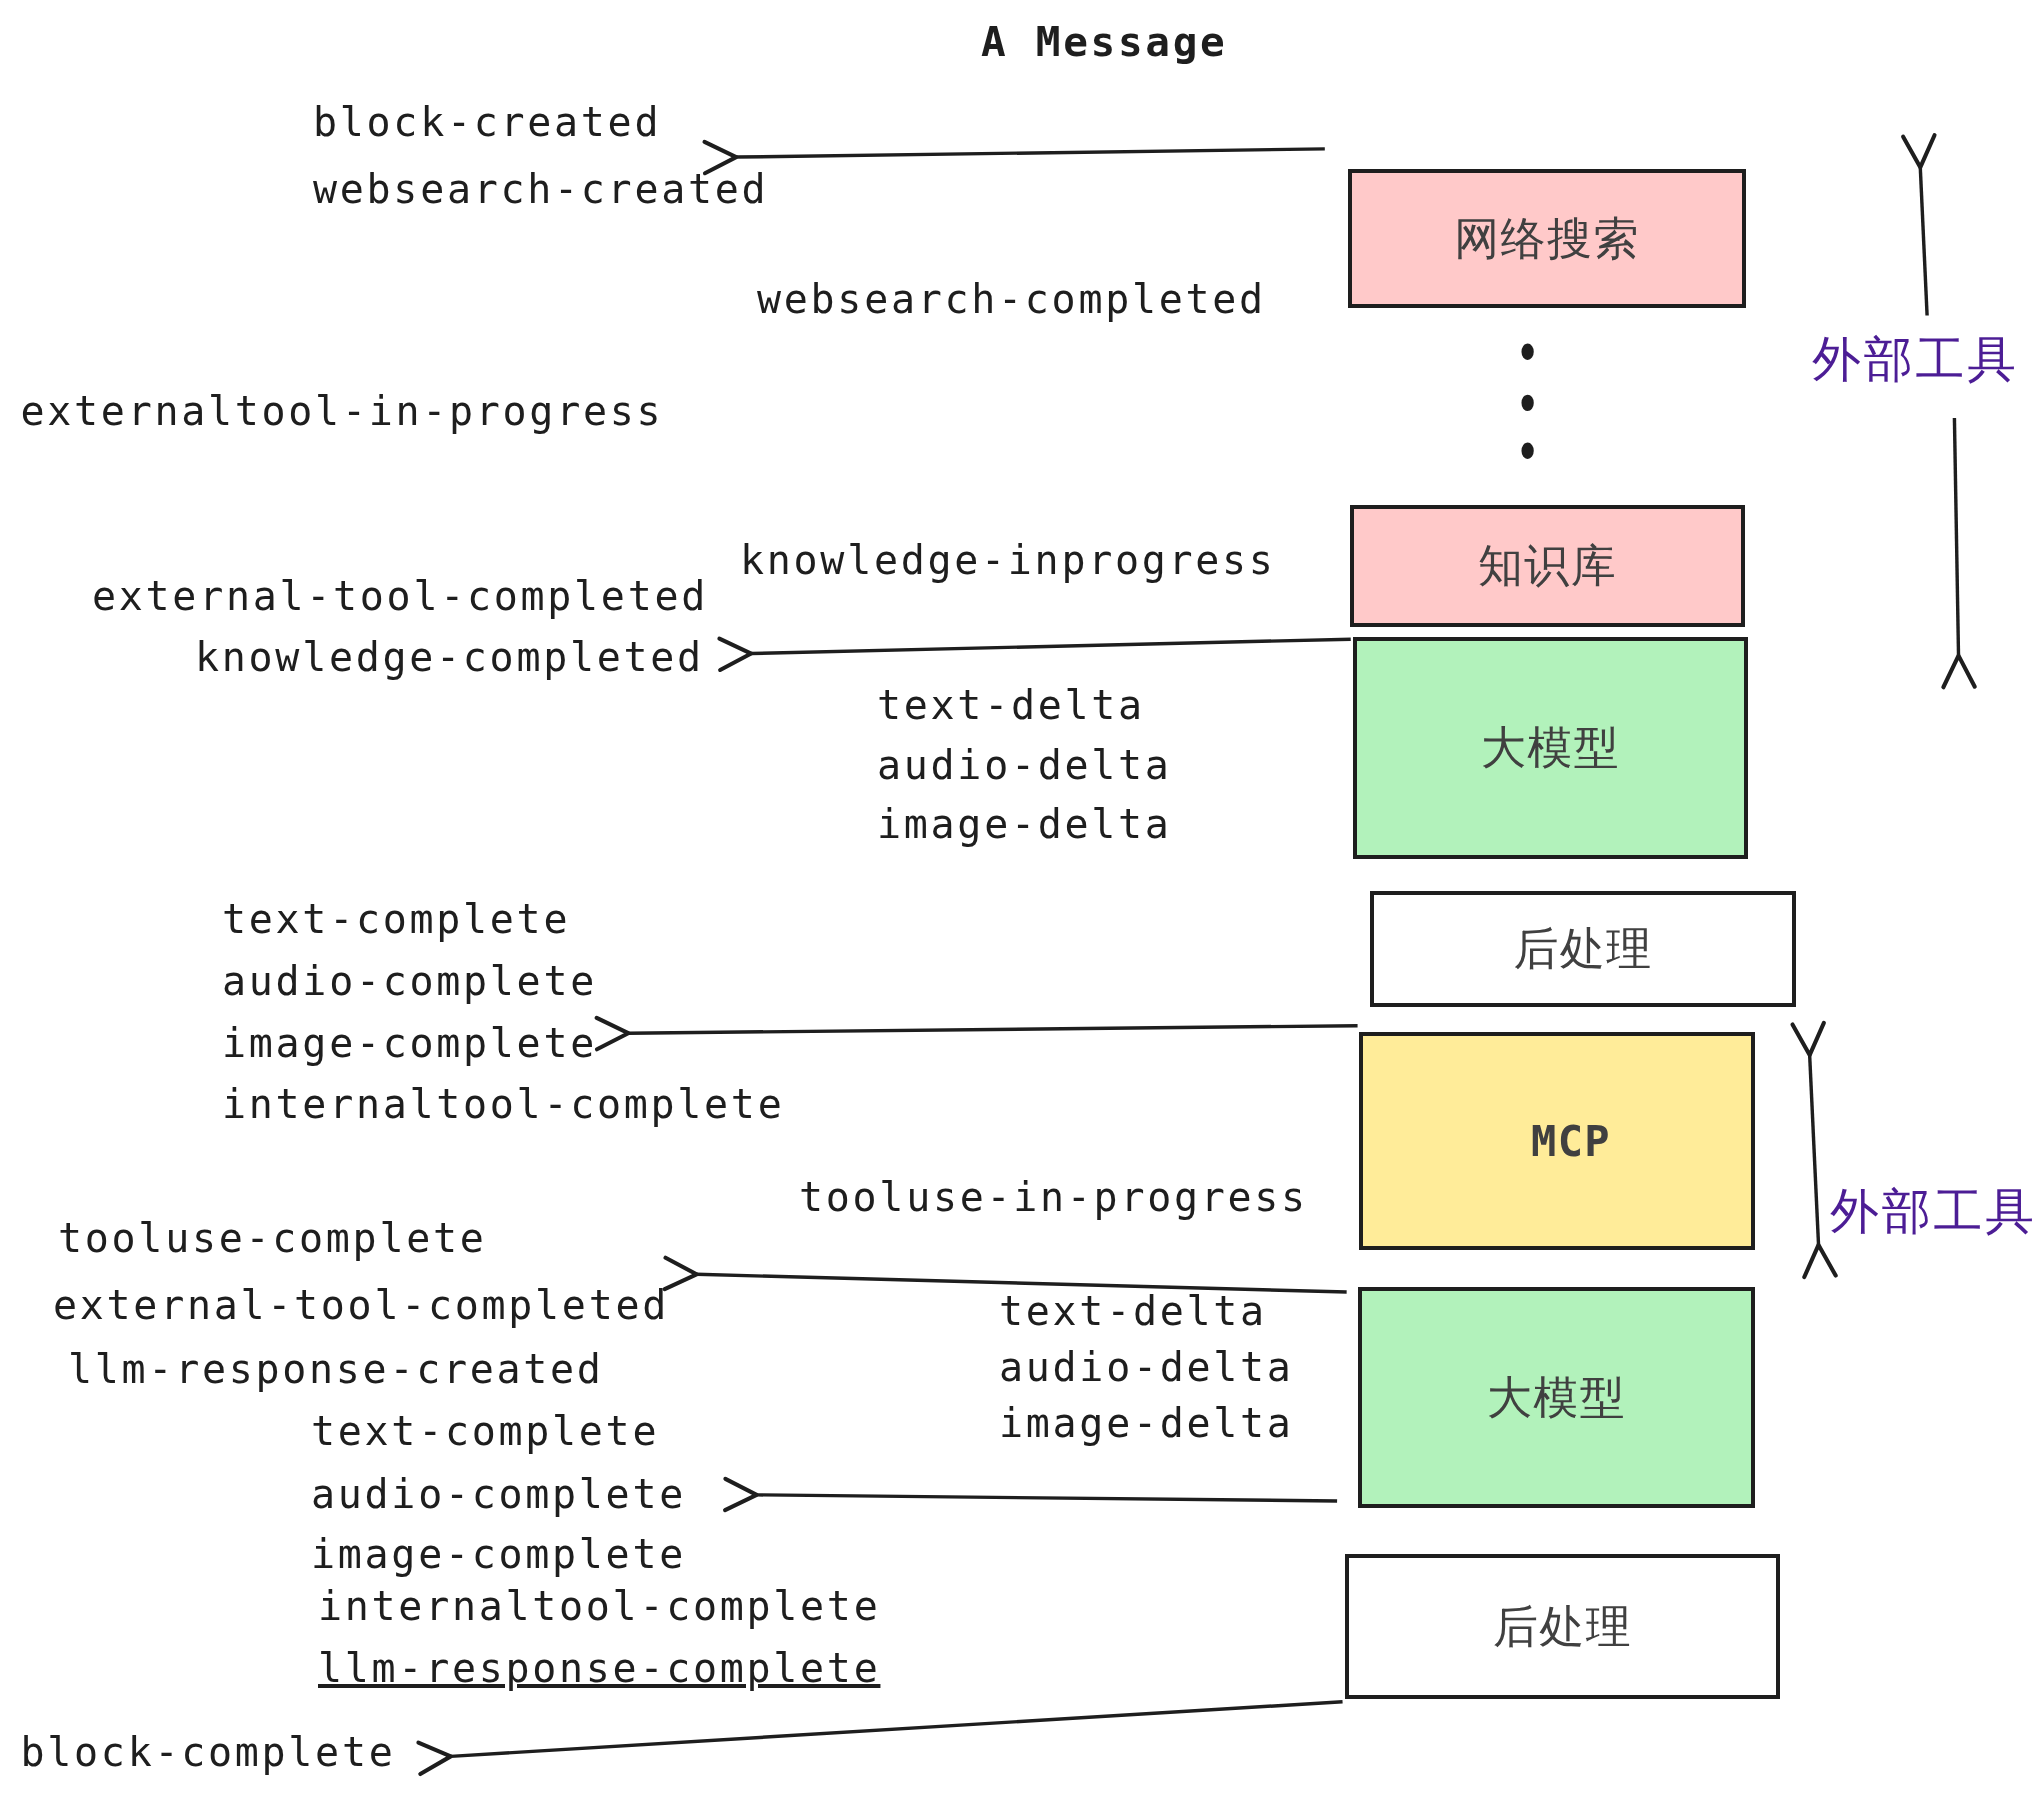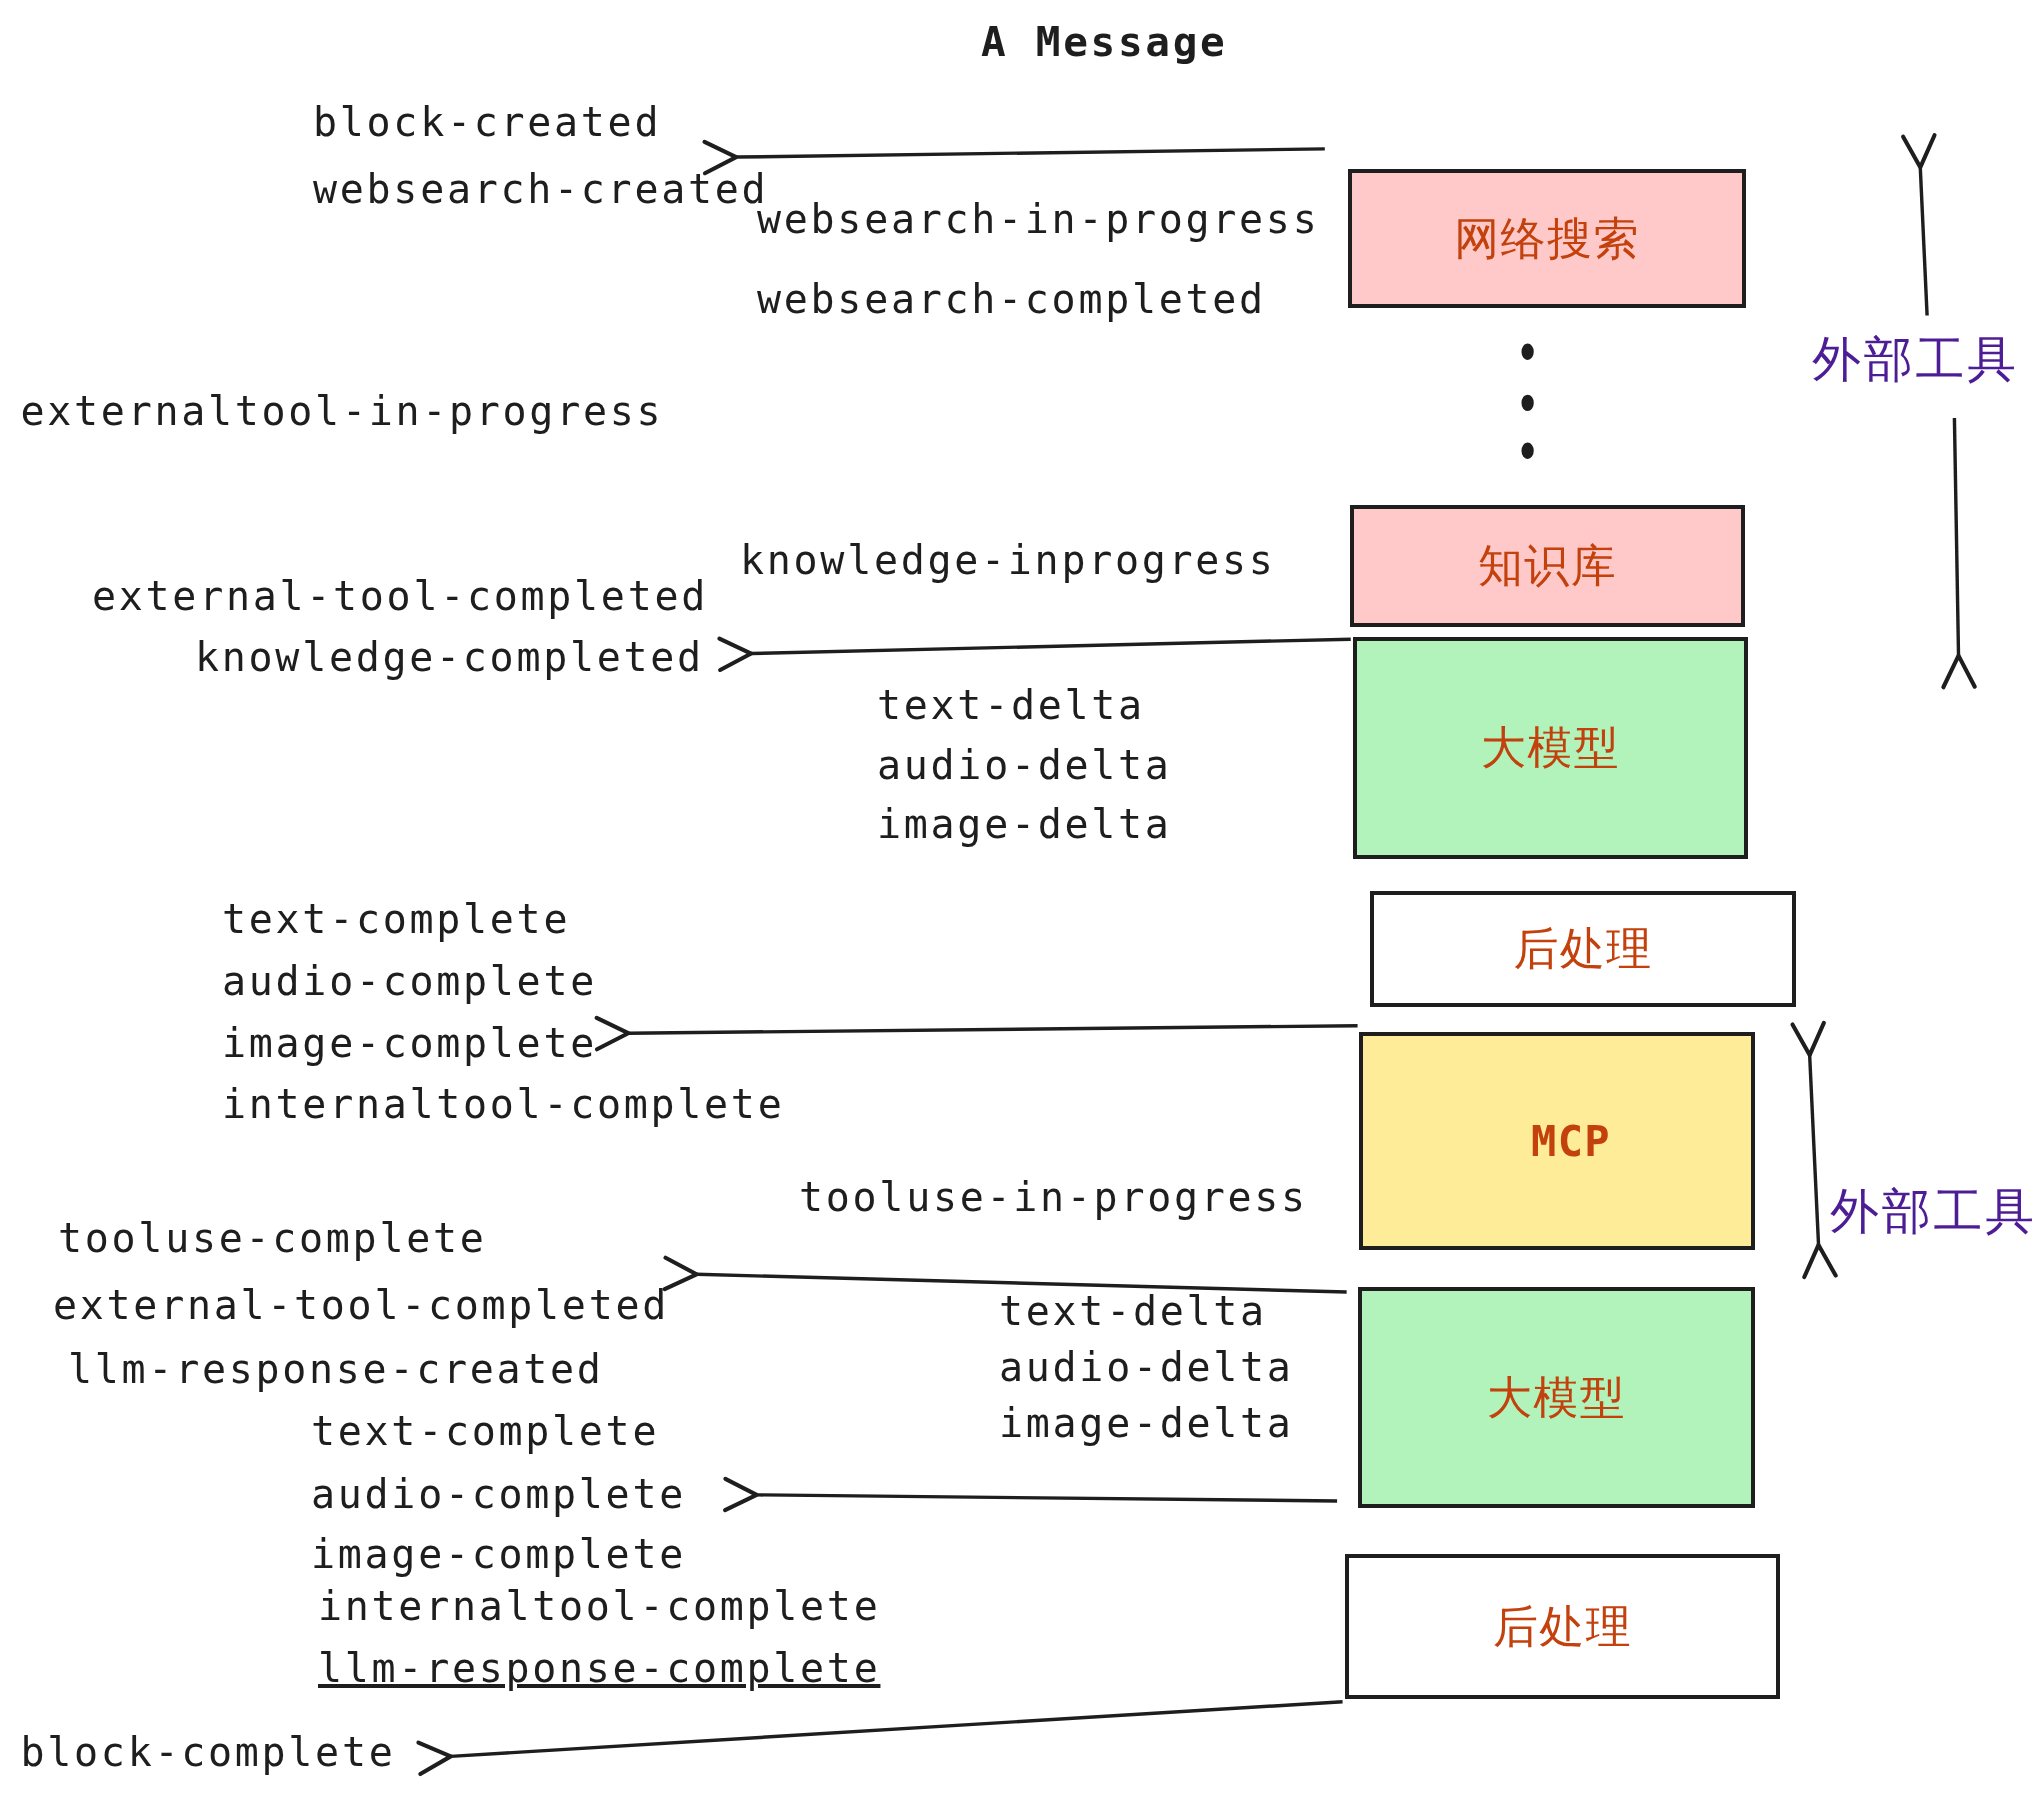--- a/index.html
+++ b/index.html
@@ -30,21 +30,21 @@
   .box{
     position:absolute;
     border:4.1px solid #1e1e1e;
     box-sizing:border-box;
     display:flex;align-items:center;justify-content:center;
   }
   .box .lbl{
     font:45px "DejaVu Sans", "Liberation Sans", sans-serif;
     letter-spacing:1.4px;
     white-space:nowrap;
-    color:#c2410c;
+    color:#404040;
   }
   .box.mcp .lbl{
     font:600 42px "DejaVu Sans Mono", monospace;
     letter-spacing:1.4px;
   }
   .box.pink{background:#ffc9c9;}
   .box.green{background:#b2f2bb;}
   .box.yellow{background:#ffec99;padding-left:28px;}
   .box.white{background:#ffffff;}
   .side{
@@ -115,21 +115,20 @@
 
   <div class="box white" style="left:1345px;top:1554px;width:435px;height:145px;">
     <span class="lbl">后处理</span>
   </div>
 
   <div class="side" style="left:1812px;top:360px;">外部工具</div>
   <div class="side" style="left:1830px;top:1212px;">外部工具</div>
 
   <div class="ev" style="left:313px;top:122px;">block-created</div>
   <div class="ev" style="left:313px;top:189px;">websearch-created</div>
-  <div class="ev" style="left:757px;top:219px;">websearch-in-progress</div>
   <div class="ev" style="left:757px;top:299px;">websearch-completed</div>
   <div class="ev" style="left:20.5px;top:411px;">externaltool-in-progress</div>
   <div class="ev" style="left:740px;top:560px;">knowledge-inprogress</div>
   <div class="ev" style="left:92px;top:596px;">external-tool-completed</div>
   <div class="ev" style="left:195px;top:657px;">knowledge-completed</div>
   <div class="ev" style="left:877px;top:705px;">text-delta</div>
   <div class="ev" style="left:877px;top:765px;">audio-delta</div>
   <div class="ev" style="left:877px;top:824px;">image-delta</div>
   <div class="ev" style="left:222px;top:919px;">text-complete</div>
   <div class="ev" style="left:222px;top:981px;">audio-complete</div>

